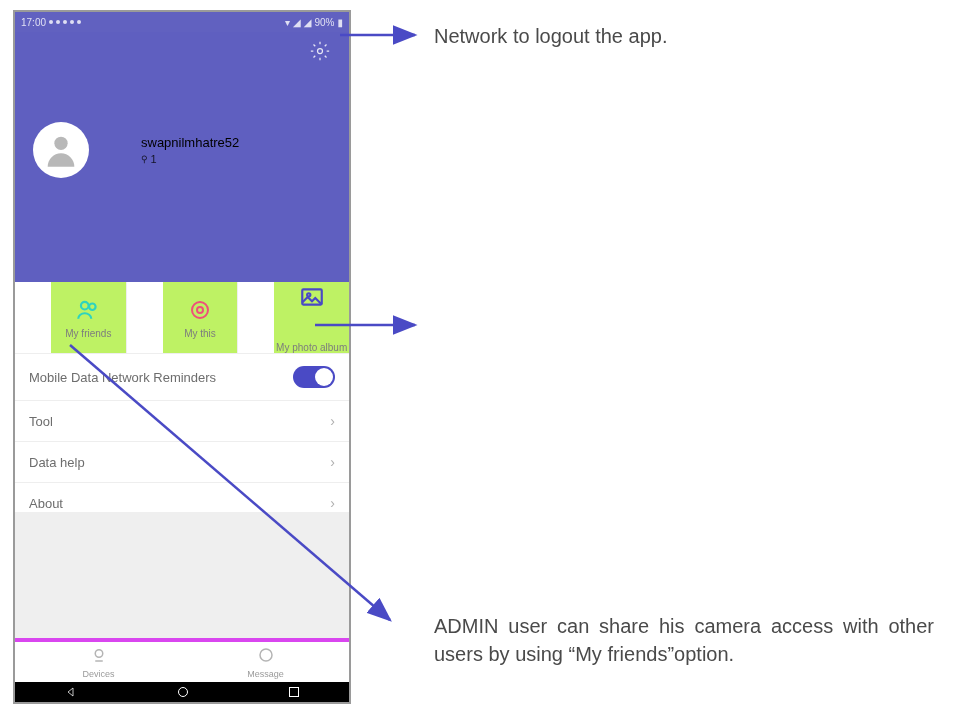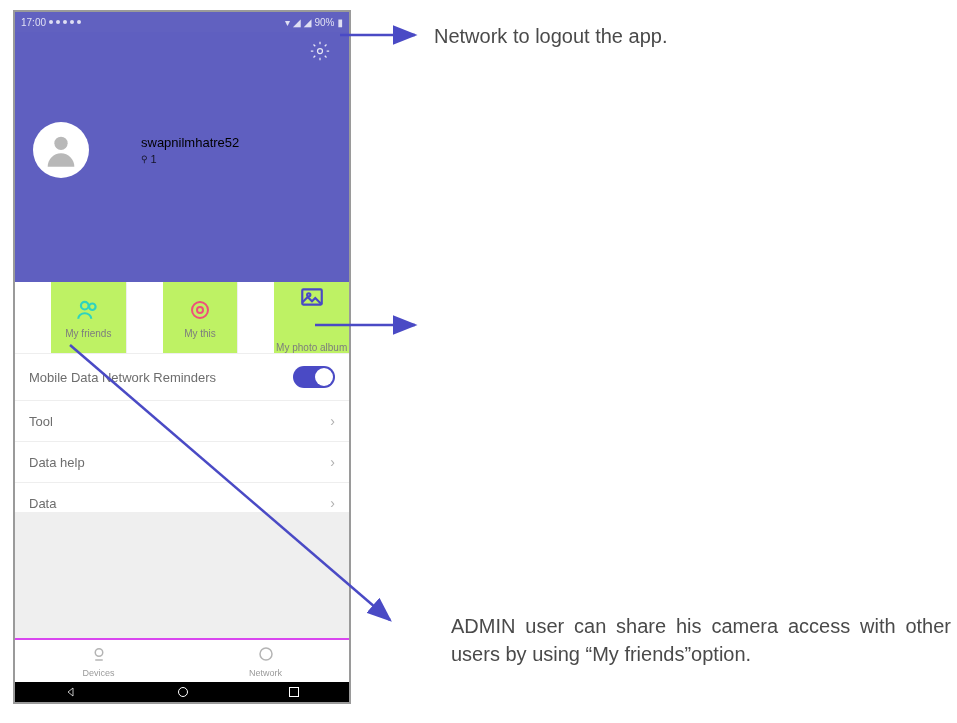--- a/index.html
+++ b/index.html
@@ -121,21 +121,21 @@
     bottom: 64px;
     background:#efefef;
   }
   
   .tabbar {
     position:absolute;
     bottom:20px; left:0; right:0;
     height:44px;
     display:flex;
     background:#fff;
-    border-top:2px solid #d946ef;
+    border-top:4px solid #d946ef;
   }
   .tab {
     flex:1;
     display:flex;
     flex-direction:column;
     align-items:center;
     justify-content:center;
     gap:1px;
   }
   .tab .ticon svg { width:18px;height:18px; }
@@ -249,21 +249,21 @@
     </div>
     <div class="row">
       <span class="row-label">Tool</span>
       <span class="chevron">›</span>
     </div>
     <div class="row">
       <span class="row-label">Data help</span>
       <span class="chevron">›</span>
     </div>
     <div class="row">
-      <span class="row-label">Data</span>
+      <span class="row-label">About</span>
       <span class="chevron">›</span>
     </div>
 
     <div class="grey-fill"></div>
 
     <div class="tabbar">
       <div class="tab">
         <div class="ticon">
           <svg viewBox="0 0 24 24" fill="none" stroke="#b4b4b4" stroke-width="2">
               <circle cx="12" cy="10" r="5"></circle>
@@ -272,21 +272,21 @@
         </div>
         <div class="tab-label">Devices</div>
       </div>
       <div class="tab">
         <div class="ticon">
           <svg viewBox="0 0 24 24" fill="none" stroke="#b4b4b4" stroke-width="2">
               <circle cx="12" cy="12" r="8"></circle>
               <path d="M8 12h.01M12 12h.01M16 12h.01"></path>
             </svg>
         </div>
-        <div class="tab-label">Network</div>
+        <div class="tab-label">Message</div>
       </div>
     </div>
 
     <div class="navbar">
       <svg viewBox="0 0 24 24">
           <path d="M16 4 L6 12 L16 20 Z" fill="none" stroke="#fff" stroke-width="1.5"></path>
         </svg>
       <div class="nav-circ"></div>
       <div class="nav-sq"></div>
     </div>
@@ -315,15 +315,15 @@
         <marker id="ah3" markerWidth="10" markerHeight="8" refX="9" refY="4" orient="auto">
           <path d="M0,0 L10,4 L0,8 Z" fill="#4a4ac5"></path>
         </marker>
       </defs>
     <line x1="10" y1="5" x2="330" y2="280" stroke="#4a4ac5" stroke-width="2.5" marker-end="url(#ah3)"></line>
   </svg>
 
   <div class="annotation" style="left:434px; top:22px; width:460px;">Network to logout the app.</div>
 
 
-  <div class="annotation" style="left:451px; top:612px; width:500px; text-align:justify;">ADMIN user can share his camera access with other users by using “My friends”option.</div>
+  <div class="annotation" style="left:434px; top:612px; width:500px; text-align:justify;">ADMIN user can share his camera access with other users by using “My friends”option.</div>
 
 </div>
 
 </body></html>

